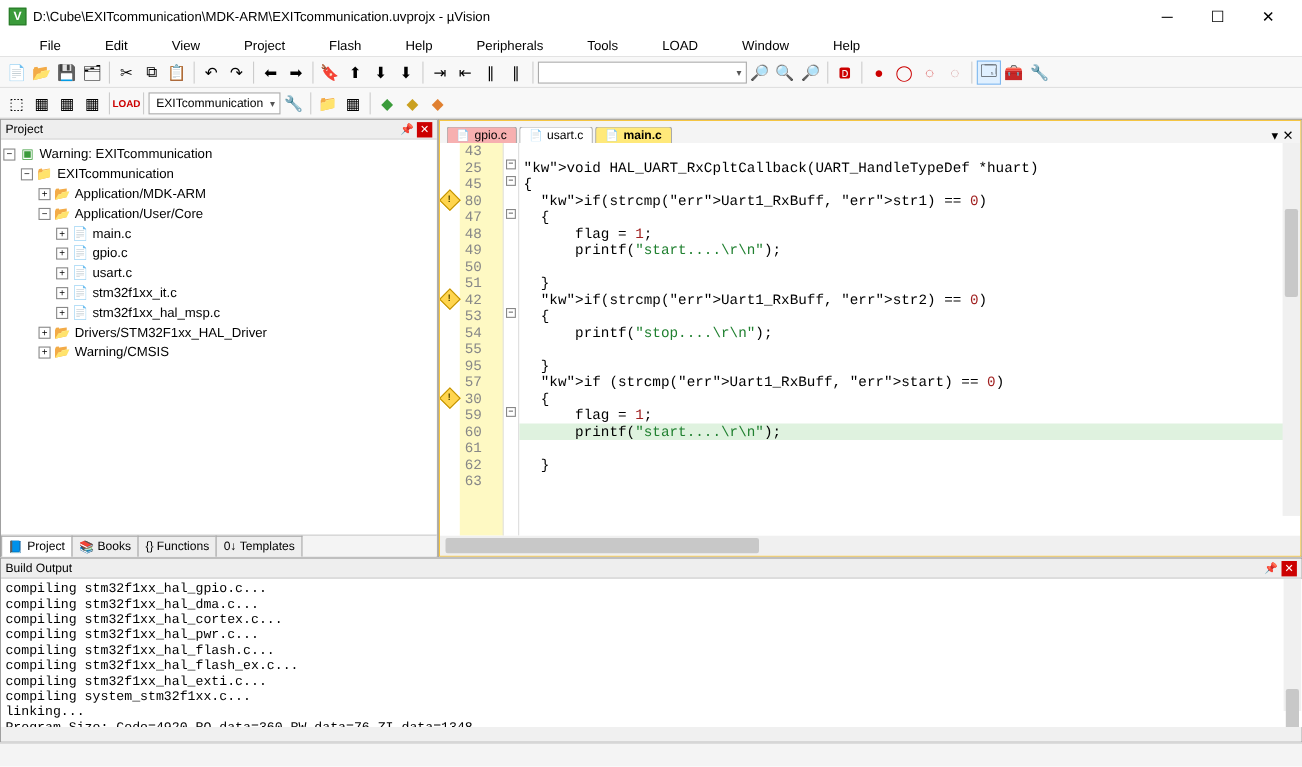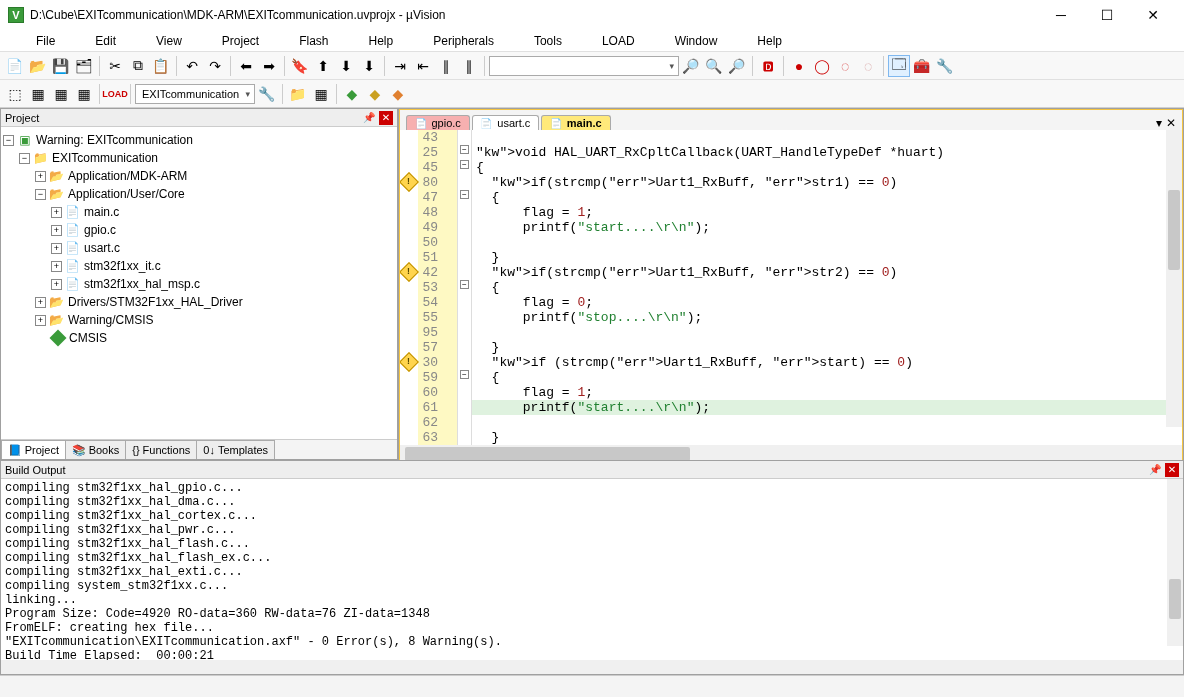--- a/index.html
+++ b/index.html
@@ -55,21 +55,21 @@
 .code-col { flex: 1; overflow: hidden; }
 .line { height: 15px; line-height: 15px; }
 .code-line { padding-left: 4px; white-space: pre; }
 .hl { background: #dff2df; }
 .str { color: #208030; }
 .num { color: #a02020; }
 .scr-v { position: absolute; right: 0; top: 0; bottom: 18px; width: 16px; background: #f0f0f0; }
 .scr-thumb { position: absolute; left: 2px; right: 2px; top: 60px; height: 80px; background: #c8c8c8; border-radius: 2px; }
 .scr-h { height: 18px; background: #f0f0f0; position: relative; }
 .scr-h-thumb { position: absolute; top: 2px; bottom: 2px; left: 5px; width: 285px; background: #c8c8c8; border-radius: 2px; }
-.build-panel { height: 215px; display: flex; flex-direction: column; border: 1px solid #a0a0a0; }
+.build-panel { height: 168px; display: flex; flex-direction: column; border: 1px solid #a0a0a0; }
 .build-body { flex: 1; overflow: auto; background: #fff; font-family: Consolas, "Courier New", monospace; font-size: 12px; padding: 2px 4px; white-space: pre; position: relative; }
 .build-sv { position: absolute; right: 0; top: 0; bottom: 14px; width: 16px; background: #f0f0f0; }
 .build-st { position: absolute; left: 2px; right: 2px; top: 100px; height: 40px; background: #c8c8c8; border-radius: 2px; }
 .build-sh { height: 14px; background: #f0f0f0; }
 .status { height: 22px; border-top: 1px solid #ccc; display: flex; align-items: center; font-size: 11px; background: #f4f4f4; }
 .status .seg { padding: 0 10px; border-left: 1px solid #ccc; height: 100%; display: flex; align-items: center; margin-top: 47px; }
 .dim { color: #bbb; }
 </style>
 </head>
 <body>
@@ -262,27 +262,20 @@
             <span class="folder-y">📂</span>
           </span>
           <span>Drivers/STM32F1xx_HAL_Driver</span>
         </div>
         <div class="tree-node" style="padding-left: 32px;">
           <span class="exp">+</span>
           <span class="icon">
             <span class="folder-y">📂</span>
           </span>
           <span>Warning/CMSIS</span>
-        </div>
-        <div class="tree-node" style="padding-left: 32px;">
-          <span class="noexp"></span>
-          <span class="icon">
-            <span class="cmsis-g"></span>
-          </span>
-          <span>CMSIS</span>
         </div>
       </div>
     <div class="bottom-tabs" id="btabs">
         <div class="bt-tab active"><span class="ticon">📘</span> Project</div>
         <div class="bt-tab"><span class="ticon">📚</span> Books</div>
         <div class="bt-tab"><span class="ticon">{}</span> Functions</div>
         <div class="bt-tab"><span class="ticon">0↓</span> Templates</div>
       </div>
   </div>
 
@@ -397,21 +390,20 @@
             <div class="line code-line"><span class="&lt;span">"kw"</span>&gt;void HAL_UART_RxCpltCallback(UART_HandleTypeDef *huart)</div>
             <div class="line code-line">{</div>
             <div class="line code-line">  <span class="&lt;span">"kw"</span>&gt;if(strcmp(<span class="&lt;span">"err"</span>&gt;Uart1_RxBuff, <span class="&lt;span">"err"</span>&gt;str1) == <span class="num">0</span>)</div>
             <div class="line code-line">  {</div>
             <div class="line code-line">      flag = <span class="num">1</span>;</div>
             <div class="line code-line">      printf(<span class="str">"start....\r\n"</span>);</div>
             <div class="line code-line"></div>
             <div class="line code-line">  }</div>
             <div class="line code-line">  <span class="&lt;span">"kw"</span>&gt;if(strcmp(<span class="&lt;span">"err"</span>&gt;Uart1_RxBuff, <span class="&lt;span">"err"</span>&gt;str2) == <span class="num">0</span>)</div>
             <div class="line code-line">  {</div>
-            <div class="line code-line">      flag = <span class="num">0</span>;</div>
             <div class="line code-line">      printf(<span class="str">"stop....\r\n"</span>);</div>
             <div class="line code-line"></div>
             <div class="line code-line">  }</div>
             <div class="line code-line">  <span class="&lt;span">"kw"</span>&gt;if (strcmp(<span class="&lt;span">"err"</span>&gt;Uart1_RxBuff, <span class="&lt;span">"err"</span>&gt;start) == <span class="num">0</span>)</div>
             <div class="line code-line">  {</div>
             <div class="line code-line">      flag = <span class="num">1</span>;</div>
             <div class="line code-line hl">      printf(<span class="str">"start....\r\n"</span>);</div>
             <div class="line code-line"></div>
             <div class="line code-line">  }</div>
           </div>

